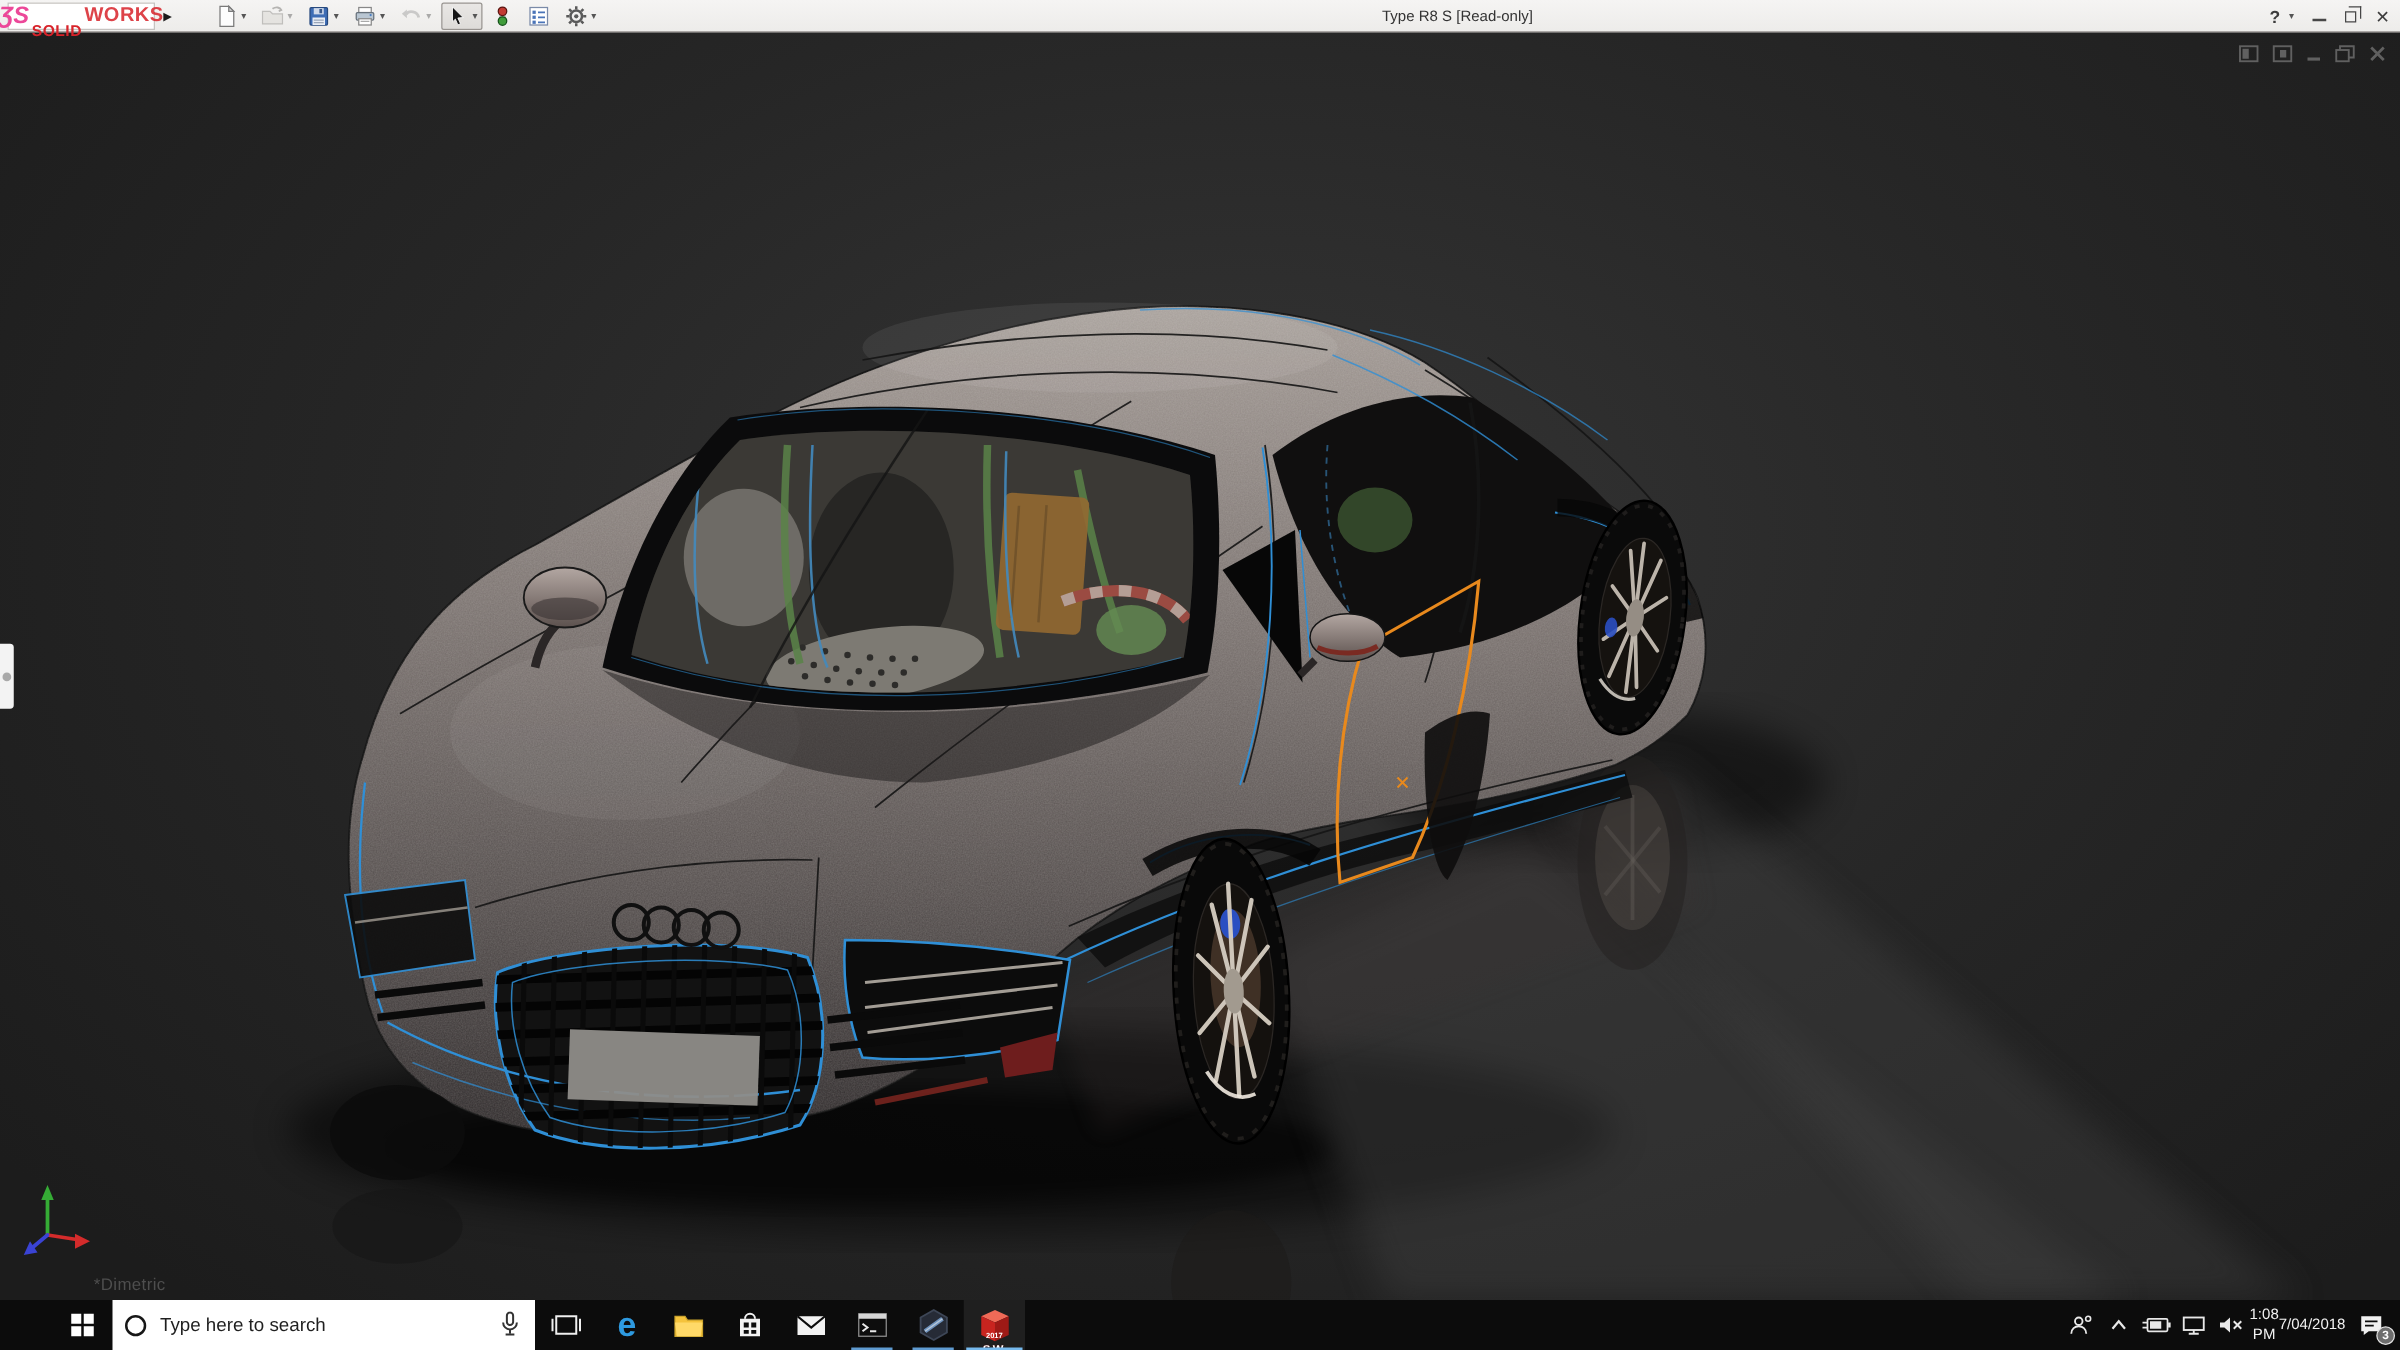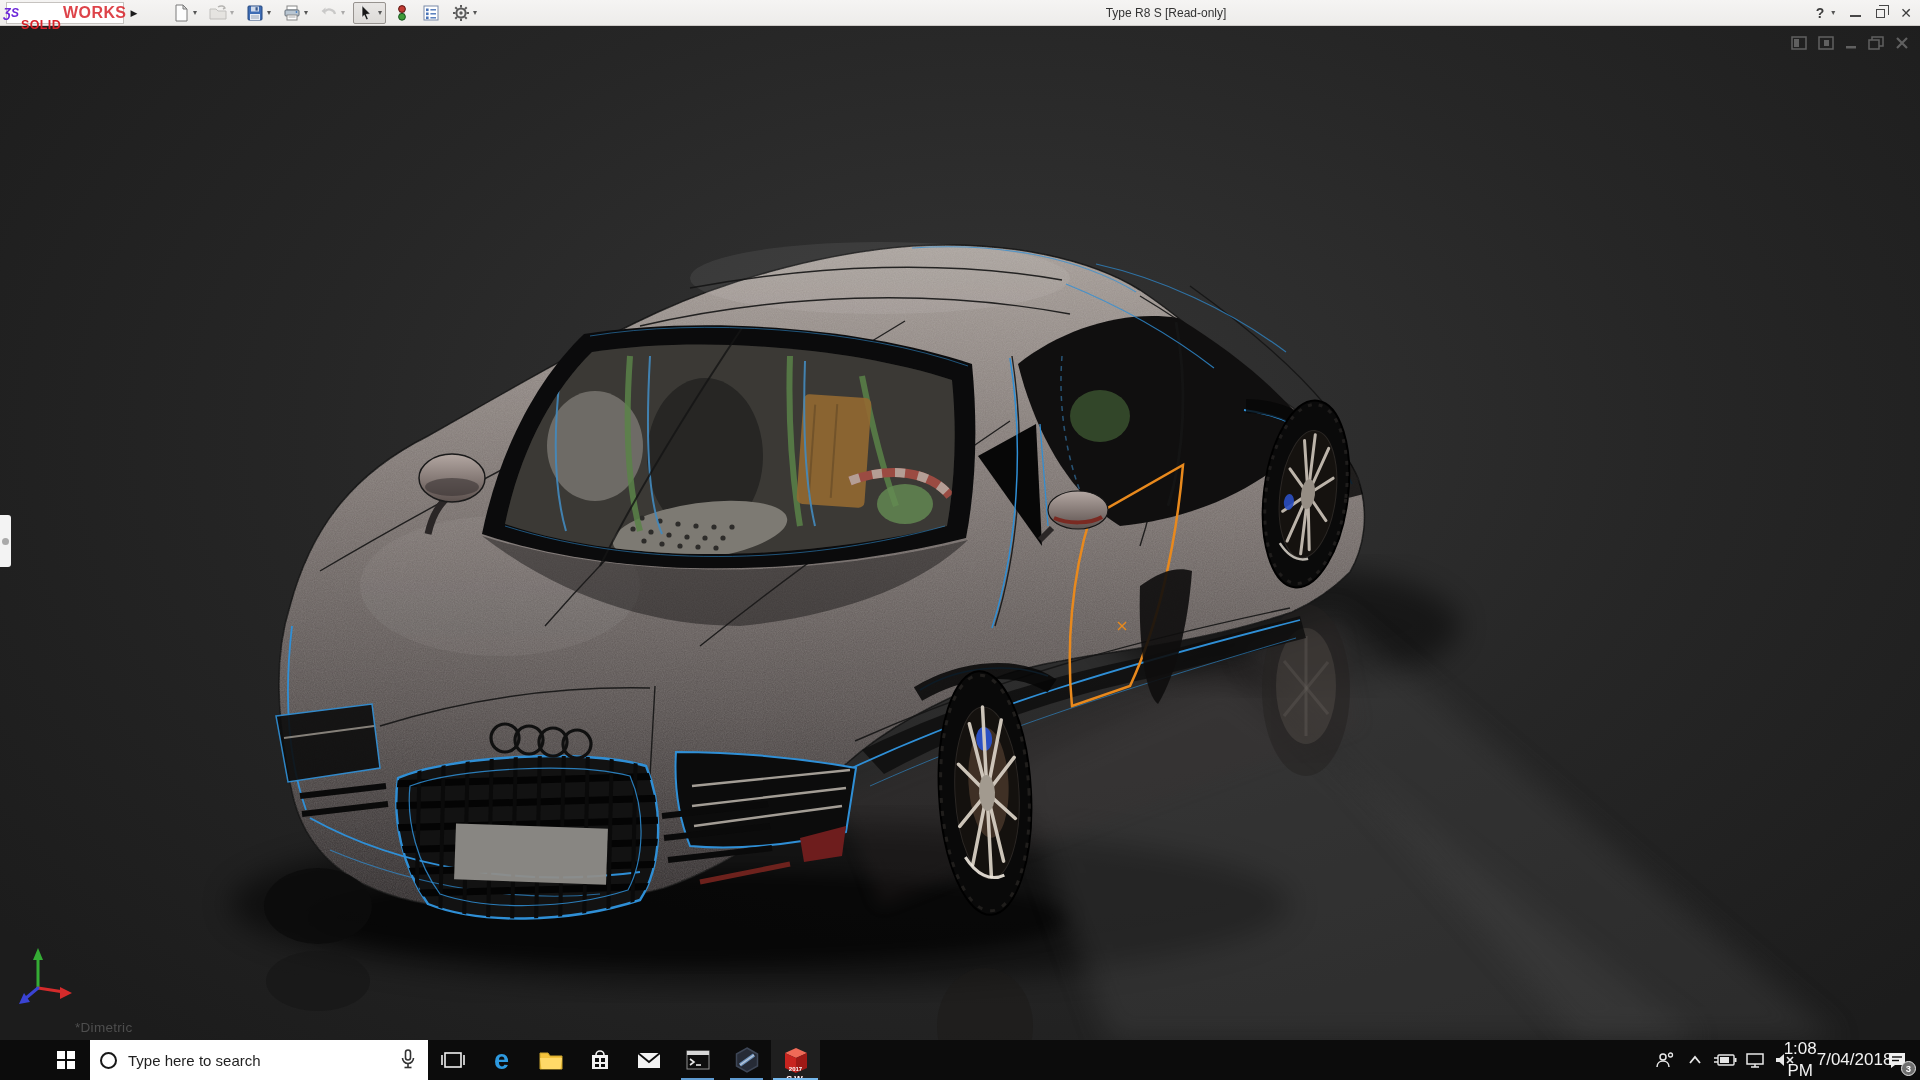--- a/index.html
+++ b/index.html
@@ -5,21 +5,21 @@
   html,body{margin:0;padding:0;width:1920px;height:1080px;overflow:hidden;
     font-family:"Liberation Sans",sans-serif;background:#000;}
   *{box-sizing:border-box;}
 
   
   .titlebar{position:absolute;top:0;left:0;width:1920px;height:26px;
     background:linear-gradient(#f5f4f3,#edecea);border-bottom:1px solid #cfccc9;
     display:flex;align-items:center;padding-left:6px;z-index:30;}
   .logo-box{width:118px;height:22px;background:#fff;border:1px solid #c6c3c0;
     display:flex;align-items:center;justify-content:center;gap:2px;}
-  .logo-mark{color:#6d28d9;font-weight:bold;font-style:italic;font-size:12px;line-height:1;}
+  .logo-mark{color:#ec4899;font-weight:bold;font-style:italic;font-size:19px;line-height:1;}
   .logo-solid{color:#d8232a;font-weight:bold;font-size:12.5px;letter-spacing:.4px;margin-top:24px;}
   .logo-works{color:#d8232a;font-weight:700;font-size:16px;letter-spacing:.4px;opacity:.85;}
   .expand-btn{width:16px;height:22px;display:flex;align-items:center;justify-content:center;
     font-size:9px;color:#1a1a1a;margin-left:2px;}
   .tbar{display:flex;align-items:center;gap:4px;margin-left:26px;}
   .tbtn{height:22px;padding:0 3px;display:flex;align-items:center;gap:2px;border-radius:2px;
     border:1px solid transparent;}
   .tbtn.disabled{opacity:.45;filter:grayscale(70%);}
   .tbtn.pressed{background:linear-gradient(#e9e7e5,#dddbd8);border:1px solid #97938f;}
   .dd{font-size:8px;color:#555;line-height:1;padding-left:1px;}
@@ -56,21 +56,21 @@
   .cortana-ring{width:17px;height:17px;border:2.2px solid #171717;border-radius:50%;}
   .search-text{font-size:15px;color:#1f1f1f;margin-left:11px;}
   .mic{position:absolute;right:12px;top:9px;}
   .app-btn{width:49px;display:flex;align-items:center;justify-content:center;position:relative;}
   .app-btn.active{background:rgba(255,255,255,.08);}
   .underline{position:absolute;bottom:0;left:8px;right:8px;height:2px;background:#5f9bd1;}
   .app-btn.active .underline{background:#76b9ed;left:2px;right:2px;}
   .edge-e{font-size:27px;font-weight:bold;color:#2e9ae0;line-height:1;font-style:normal;}
   .tray{margin-left:auto;display:flex;align-items:center;padding-right:2px;}
   .tray-btn{width:30px;height:40px;display:flex;align-items:center;justify-content:center;position:relative;}
-  .clock{width:76px;text-align:center;font-size:17px;line-height:1.3;color:#f2f2f2;}
+  .clock{width:76px;text-align:center;font-size:12px;line-height:1.3;color:#f2f2f2;}
   .action-btn{width:42px;}
   .badge{position:absolute;right:2px;bottom:4px;width:15px;height:15px;border-radius:50%;
     background:#6e6e6e;border:1.5px solid #e4e4e4;color:#fff;font-size:9.5px;font-weight:bold;
     display:flex;align-items:center;justify-content:center;}
   .sw-cube{position:relative;width:30px;height:30px;}
   .sw-cube svg{display:block;}
   .sw-letters{position:absolute;left:0;top:11px;width:30px;text-align:center;color:#fff;
     font-size:9px;font-weight:bold;letter-spacing:2px;text-shadow:0 0 1px #600;margin-top:18px;}
   .sw-year{position:absolute;left:0;top:21px;width:30px;text-align:center;color:#fff;font-size:6px;font-weight:bold;}
 </style>

